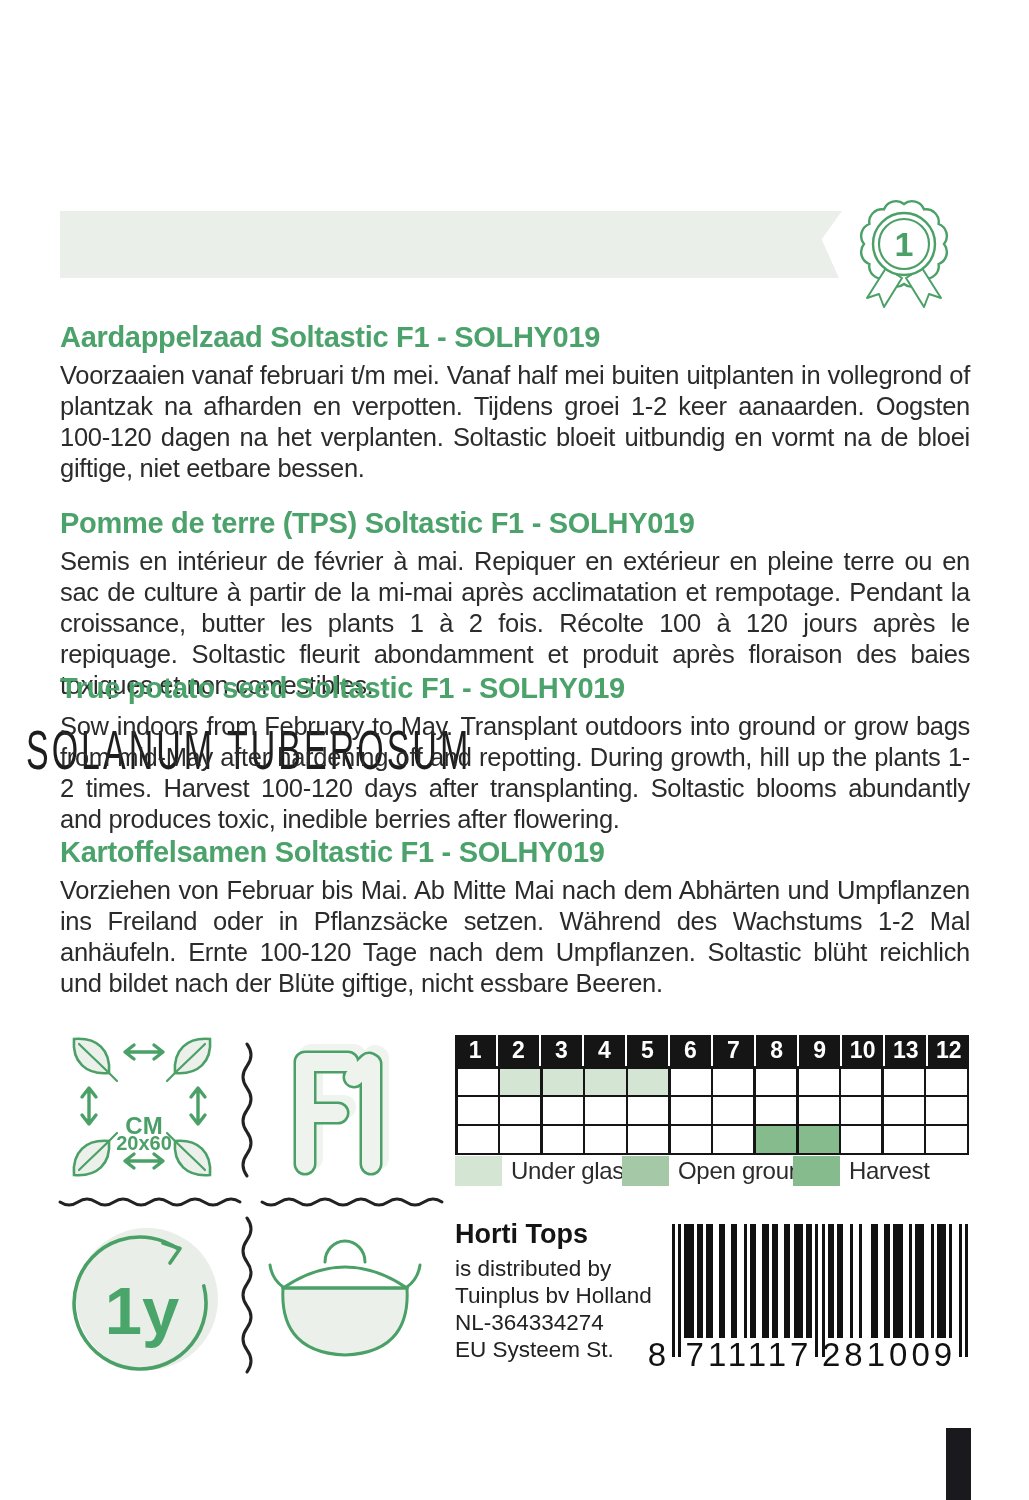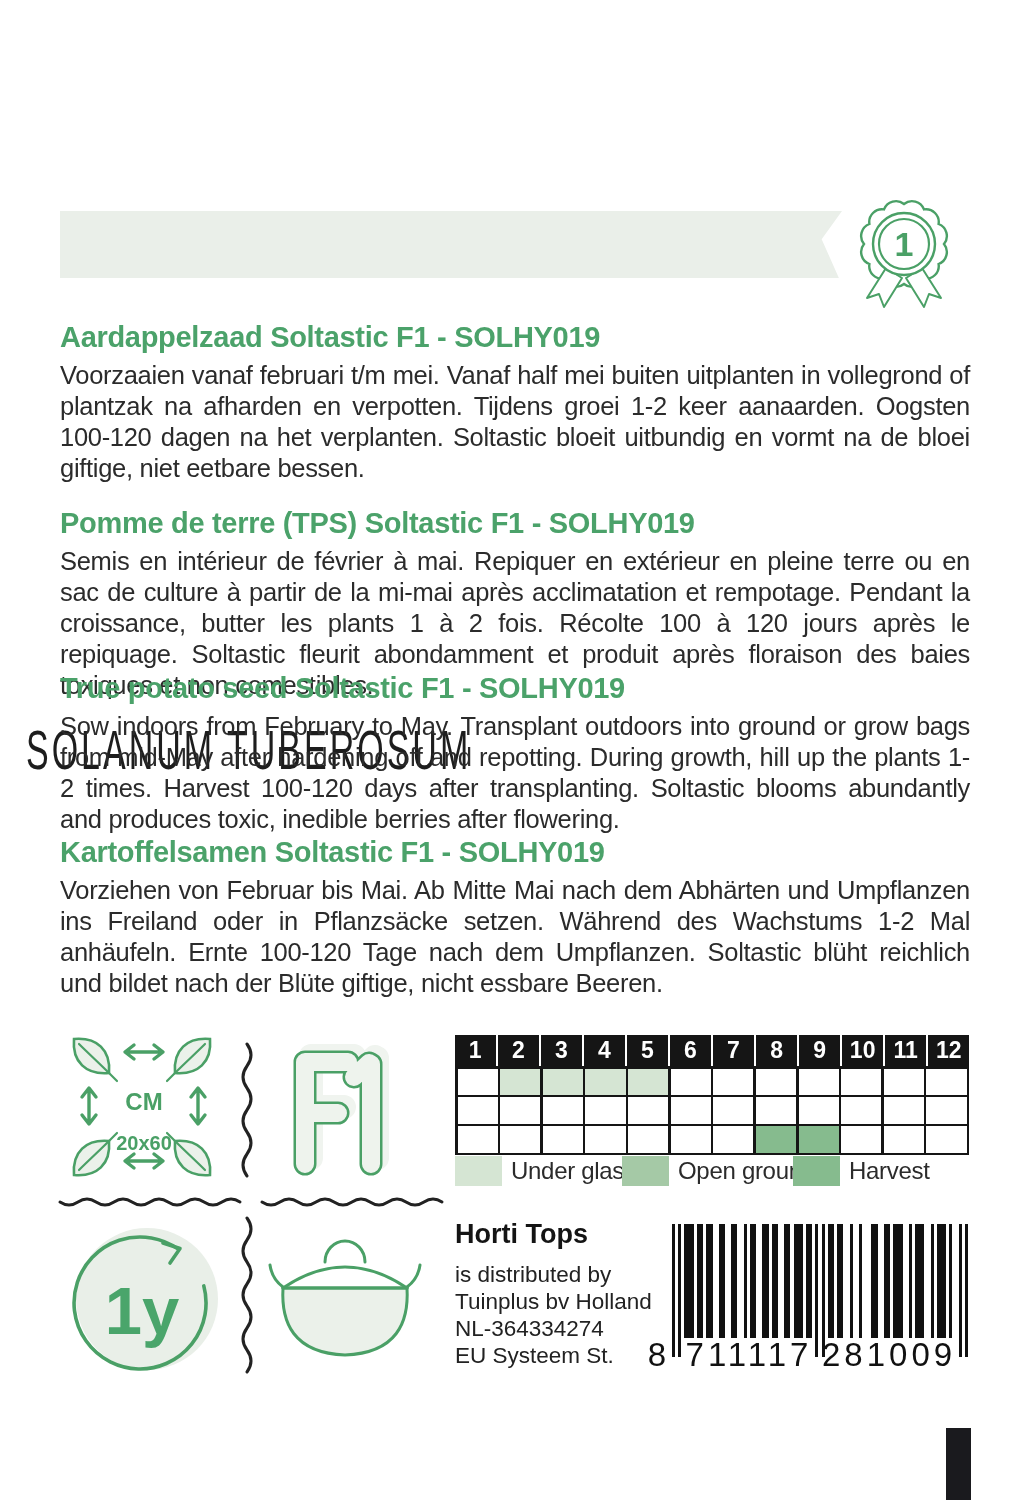--- a/index.html
+++ b/index.html
@@ -12,39 +12,39 @@
                transform-origin:left center;font-size:34px;letter-spacing:3px;color:#1d1d1d;white-space:nowrap;}
   .rosette{position:absolute;left:848px;top:196px;}
   
   .section{position:absolute;left:60px;width:910px;}
   .section h3{margin:16px 0 6px 0;font-size:29px;line-height:33px;font-weight:bold;color:#4BA26A;letter-spacing:-0.3px;}
   .section p{margin:0;font-size:25.5px;line-height:31px;text-align:justify;color:#2b2b2b;letter-spacing:-0.3px;}
   .sec-nl{top:305px;} .sec-fr{top:491px;} .sec-en{top:656px;} .sec-de{top:820px;}
   
   .icon-svg{position:absolute;left:0;top:0;}
   .dim-label{position:absolute;left:94px;width:100px;text-align:center;font-weight:bold;color:#4AA066;}
-  .dim-1{top:1132px;font-size:20px;} .dim-2{top:1088px;font-size:24px;}
+  .dim-1{top:1132px;font-size:20px;} .dim-2{top:1112px;font-size:24px;}
   .oney-label{position:absolute;left:92px;top:1272px;width:100px;text-align:center;
               font-weight:bold;color:#4AA56B;font-size:67px;}
   
   #cal-head{position:absolute;left:455px;top:1035px;width:514px;height:31px;display:grid;
             grid-template-columns:repeat(12,1fr);gap:2.5px;background:#fff;}
   .cal-h{background:#151515;color:#fff;font-weight:bold;font-size:23px;display:flex;
          align-items:center;justify-content:center;}
   #cal-body{position:absolute;left:455px;top:1066px;width:514px;height:89px;display:grid;
             grid-template-columns:repeat(12,1fr);grid-template-rows:repeat(3,1fr);
             background:#151515;gap:2.5px;padding:2.5px;box-sizing:border-box;}
   .cal-c{background:#fff;}
   .legend-item{position:absolute;top:1156px;height:30px;display:flex;align-items:center;gap:9px;}
   .legend-swatch{width:47px;height:30px;flex:0 0 auto;}
   .legend-label{font-size:24px;color:#2b2b2b;letter-spacing:-0.3px;}
   .li-1{left:455px;} .li-2{left:622px;} .li-3{left:793px;}
   
   .distributor{position:absolute;left:455px;top:1219px;width:210px;}
-  .distributor .brand{font-size:27px;font-weight:bold;color:#141414;margin:0 0 11px 0;}
+  .distributor .brand{font-size:27px;font-weight:bold;color:#141414;margin:0 0 5px 0;}
   .distributor .dline{font-size:22.5px;line-height:27px;color:#222;}
   
   #barcode-svg{position:absolute;left:672px;top:1224px;}
   .bc-digit{position:absolute;top:1336px;font-size:33px;color:#111;}
   .bc-first{left:634px;width:32px;text-align:right;}
   .bc-left{left:682px;width:134px;text-align:center;letter-spacing:4px;}
   .bc-right{left:822px;width:134px;text-align:right;letter-spacing:4px;}
   
   .print-mark{position:absolute;left:946px;top:1428px;width:25px;height:72px;background:#1a1a1e;}
 </style>
@@ -146,21 +146,21 @@
       <div class="cal-h">1</div>
       <div class="cal-h">2</div>
       <div class="cal-h">3</div>
       <div class="cal-h">4</div>
       <div class="cal-h">5</div>
       <div class="cal-h">6</div>
       <div class="cal-h">7</div>
       <div class="cal-h">8</div>
       <div class="cal-h">9</div>
       <div class="cal-h">10</div>
-      <div class="cal-h">11</div>
+      <div class="cal-h">13</div>
       <div class="cal-h">12</div>
     </div>
   <div id="cal-body">
       <div class="cal-c"></div>
       <div class="cal-c" style="background: rgb(213, 229, 211);"></div>
       <div class="cal-c" style="background: rgb(213, 229, 211);"></div>
       <div class="cal-c" style="background: rgb(213, 229, 211);"></div>
       <div class="cal-c" style="background: rgb(213, 229, 211);"></div>
       <div class="cal-c"></div>
       <div class="cal-c"></div>

